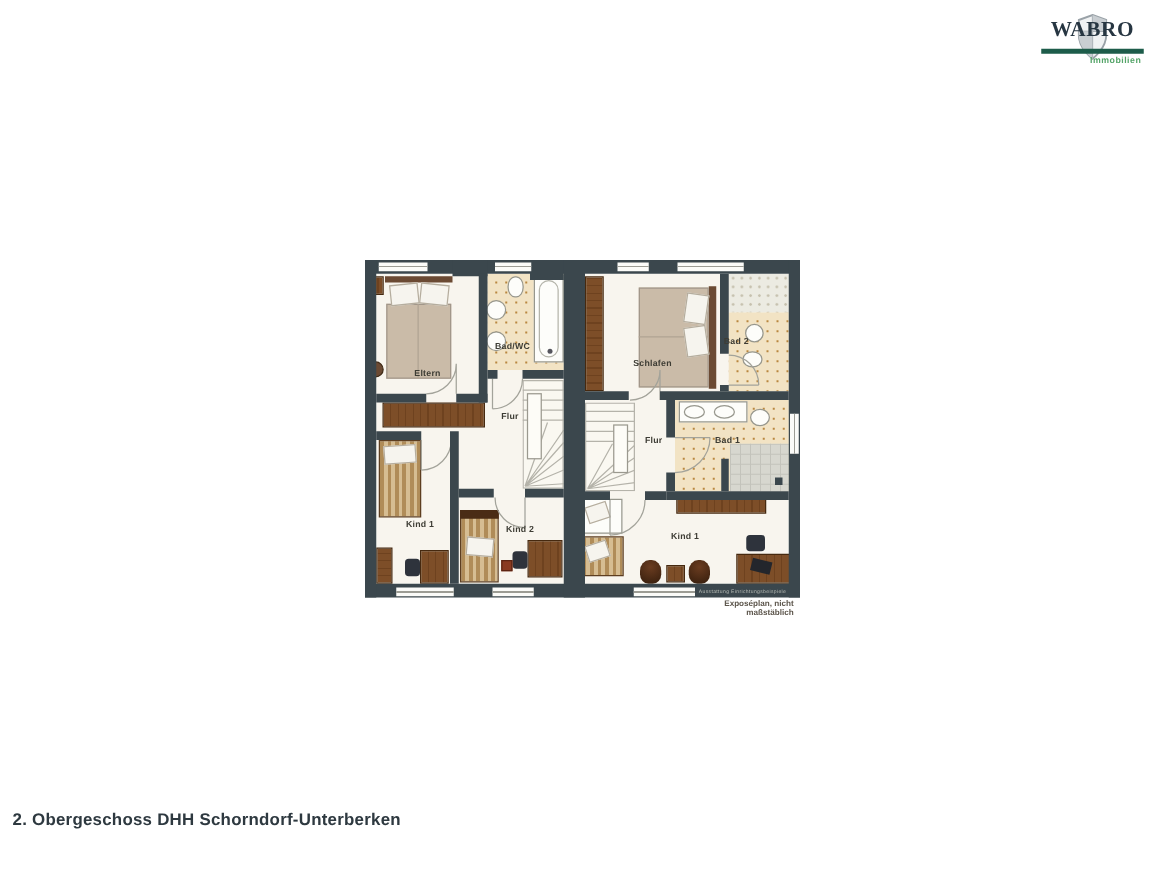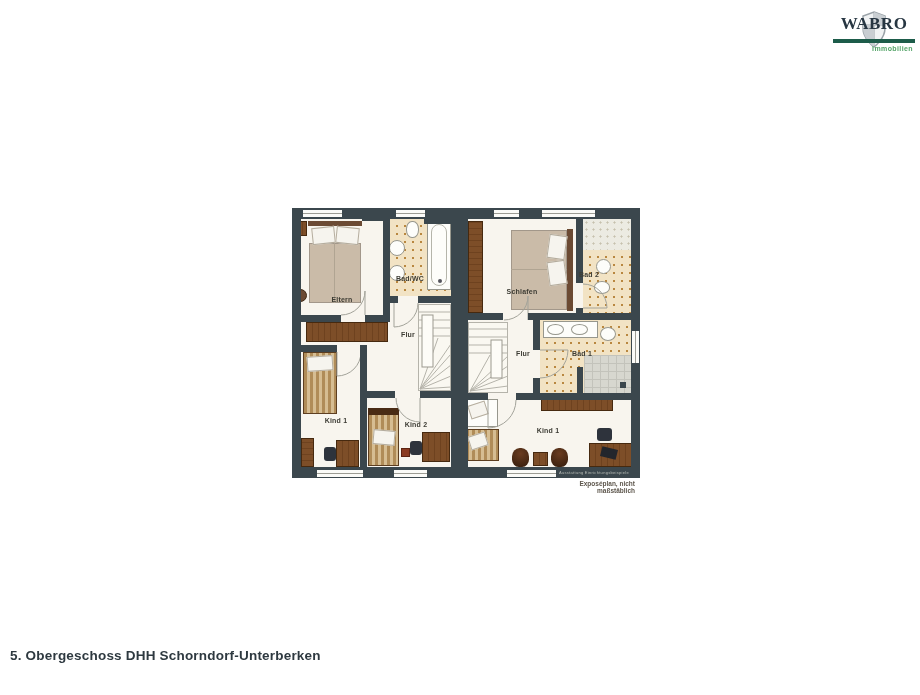--- a/index.html
+++ b/index.html
@@ -226,13 +226,13 @@
   <svg width="24" height="38" viewBox="0 0 24 38">
     <path d="M12 1 L23 5 V17 C23 28 12 36 12 36 C12 36 1 28 1 17 V5 Z" fill="#f0f2f3" stroke="#9aa2a8" stroke-width="1.5"></path>
     <path d="M12 1 V36 M1 14 H23" stroke="#9aa2a8" stroke-width="1"></path>
     <path d="M12 1 L23 5 V14 H12 Z M12 14 H1 V17 C1 28 12 36 12 36 Z" fill="#c9ced2"></path>
   </svg>
   <div class="brand">WABRO</div>
   <div class="bar"></div>
   <div class="tagline">Immobilien</div>
 </div>
 
-<div id="caption">5. Obergeschoss DHH Schorndorf-Unterberken</div>
+<div id="caption">2. Obergeschoss DHH Schorndorf-Unterberken</div>
 
 </body></html>

